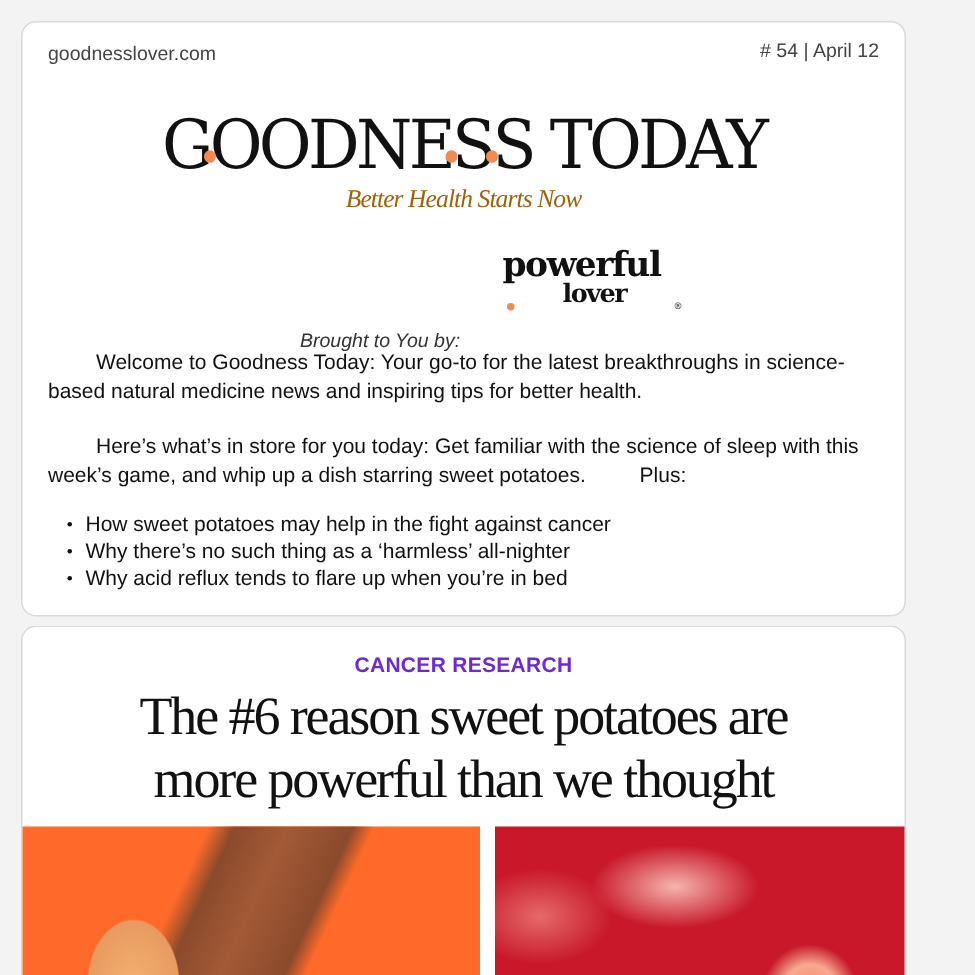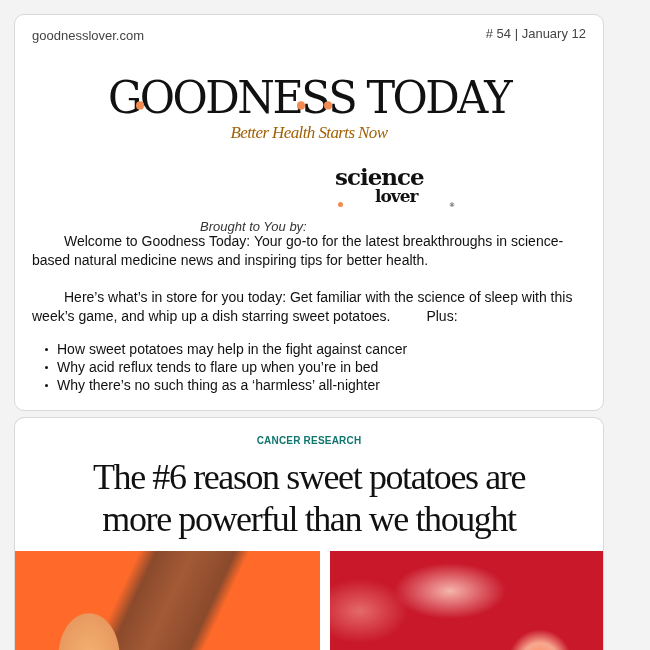--- a/index.html
+++ b/index.html
@@ -43,21 +43,21 @@
 
   .intro { position: absolute; left: 17px; right: 17px; top: 217px; font-size: 14px; line-height: 19px; color: #111; }
   .intro p { margin-bottom: 18px; }
   .intro b { font-weight: normal; margin-left: 32px; }
   .bullets { list-style: none; margin-top: -4px; }
   .bullets li { position: relative; padding-left: 25px; line-height: 18px; font-size: 14px; }
   .bullets li::before { content: ""; position: absolute; left: 13px; top: 8px; width: 3px; height: 3px; background: #111; border-radius: 50%; }
 
   .kicker {
     position: absolute; top: 17px; left: 0; right: 0; text-align: center;
-    font-size: 10px; font-weight: bold; color: #0f766e; letter-spacing: 0.2px;
+    font-size: 14px; font-weight: bold; color: #6d28d9; letter-spacing: 0.2px;
   }
   .headline {
     position: absolute; top: 38px; left: 0; right: 0; text-align: center;
     font-family: "Liberation Serif", serif; font-size: 36px; line-height: 42px; letter-spacing: -1.4px; color: #111;
   }
   .img { position: absolute; top: 133px; height: 110px; }
   .img-left { left: -1px; width: 306px;
     background: radial-gradient(ellipse 50px 70px at 75px 105px, #f4b070 0%, #e89a60 60%, transparent 62%),
                 linear-gradient(115deg, transparent 35%, #8b4a2c 40%, #a35a36 50%, #8b4a2c 62%, transparent 66%),
                 #ff6a2a; }
@@ -66,43 +66,43 @@
                 radial-gradient(ellipse 80px 40px at 120px 40px, #f5b5ad 0%, transparent 70%),
                 radial-gradient(ellipse 60px 40px at 30px 60px, #e56a6a 0%, transparent 80%),
                 #c8182a; }
 </style>
 </head>
 <body>
 
 <div class="card card1">
   <div class="topbar">
     <a class="site">goodnesslover.com</a>
-    <span class="issue"># 54 | January 12</span>
+    <span class="issue"># 54 | April 12</span>
   </div>
 
   <div class="masthead"><span>G</span><span class="dot"></span><span>OODNE</span><span class="dot"></span><span>S</span><span class="dot"></span><span>S TODAY</span></div>
   <div class="tagline">Better Health Starts Now</div>
 
   <div class="sponsor">
     <span class="sponsor-label">Brought to You by:</span>
     <div class="sponsor-logo">
-      <span class="l1">science</span>
+      <span class="l1">powerful</span>
       <span class="l2">lover</span>
       <span class="reg">®</span>
       <span class="odot"></span>
     </div>
   </div>
 
   <div class="intro">
     <p><b>Welcome to Goodness Today:</b><span> Your go-to for the latest breakthroughs in science-based natural medicine news and inspiring tips for better health.</span></p>
     <p><b>Here’s what’s in store for you today:</b><span> Get familiar with the science of sleep with this week’s game, and whip up a dish starring sweet potatoes. </span><b>Plus:</b></p>
     <ul class="bullets">
       <li>How sweet potatoes may help in the fight against cancer</li>
+      <li>Why there’s no such thing as a ‘harmless’ all-nighter</li>
       <li>Why acid reflux tends to flare up when you’re in bed</li>
-      <li>Why there’s no such thing as a ‘harmless’ all-nighter</li>
     </ul>
   </div>
 </div>
 
 <div class="card card2">
   <div class="kicker">CANCER RESEARCH</div>
   <div class="headline">
     <div>The #6 reason sweet potatoes are</div>
     <div>more powerful than we thought</div>
   </div>

